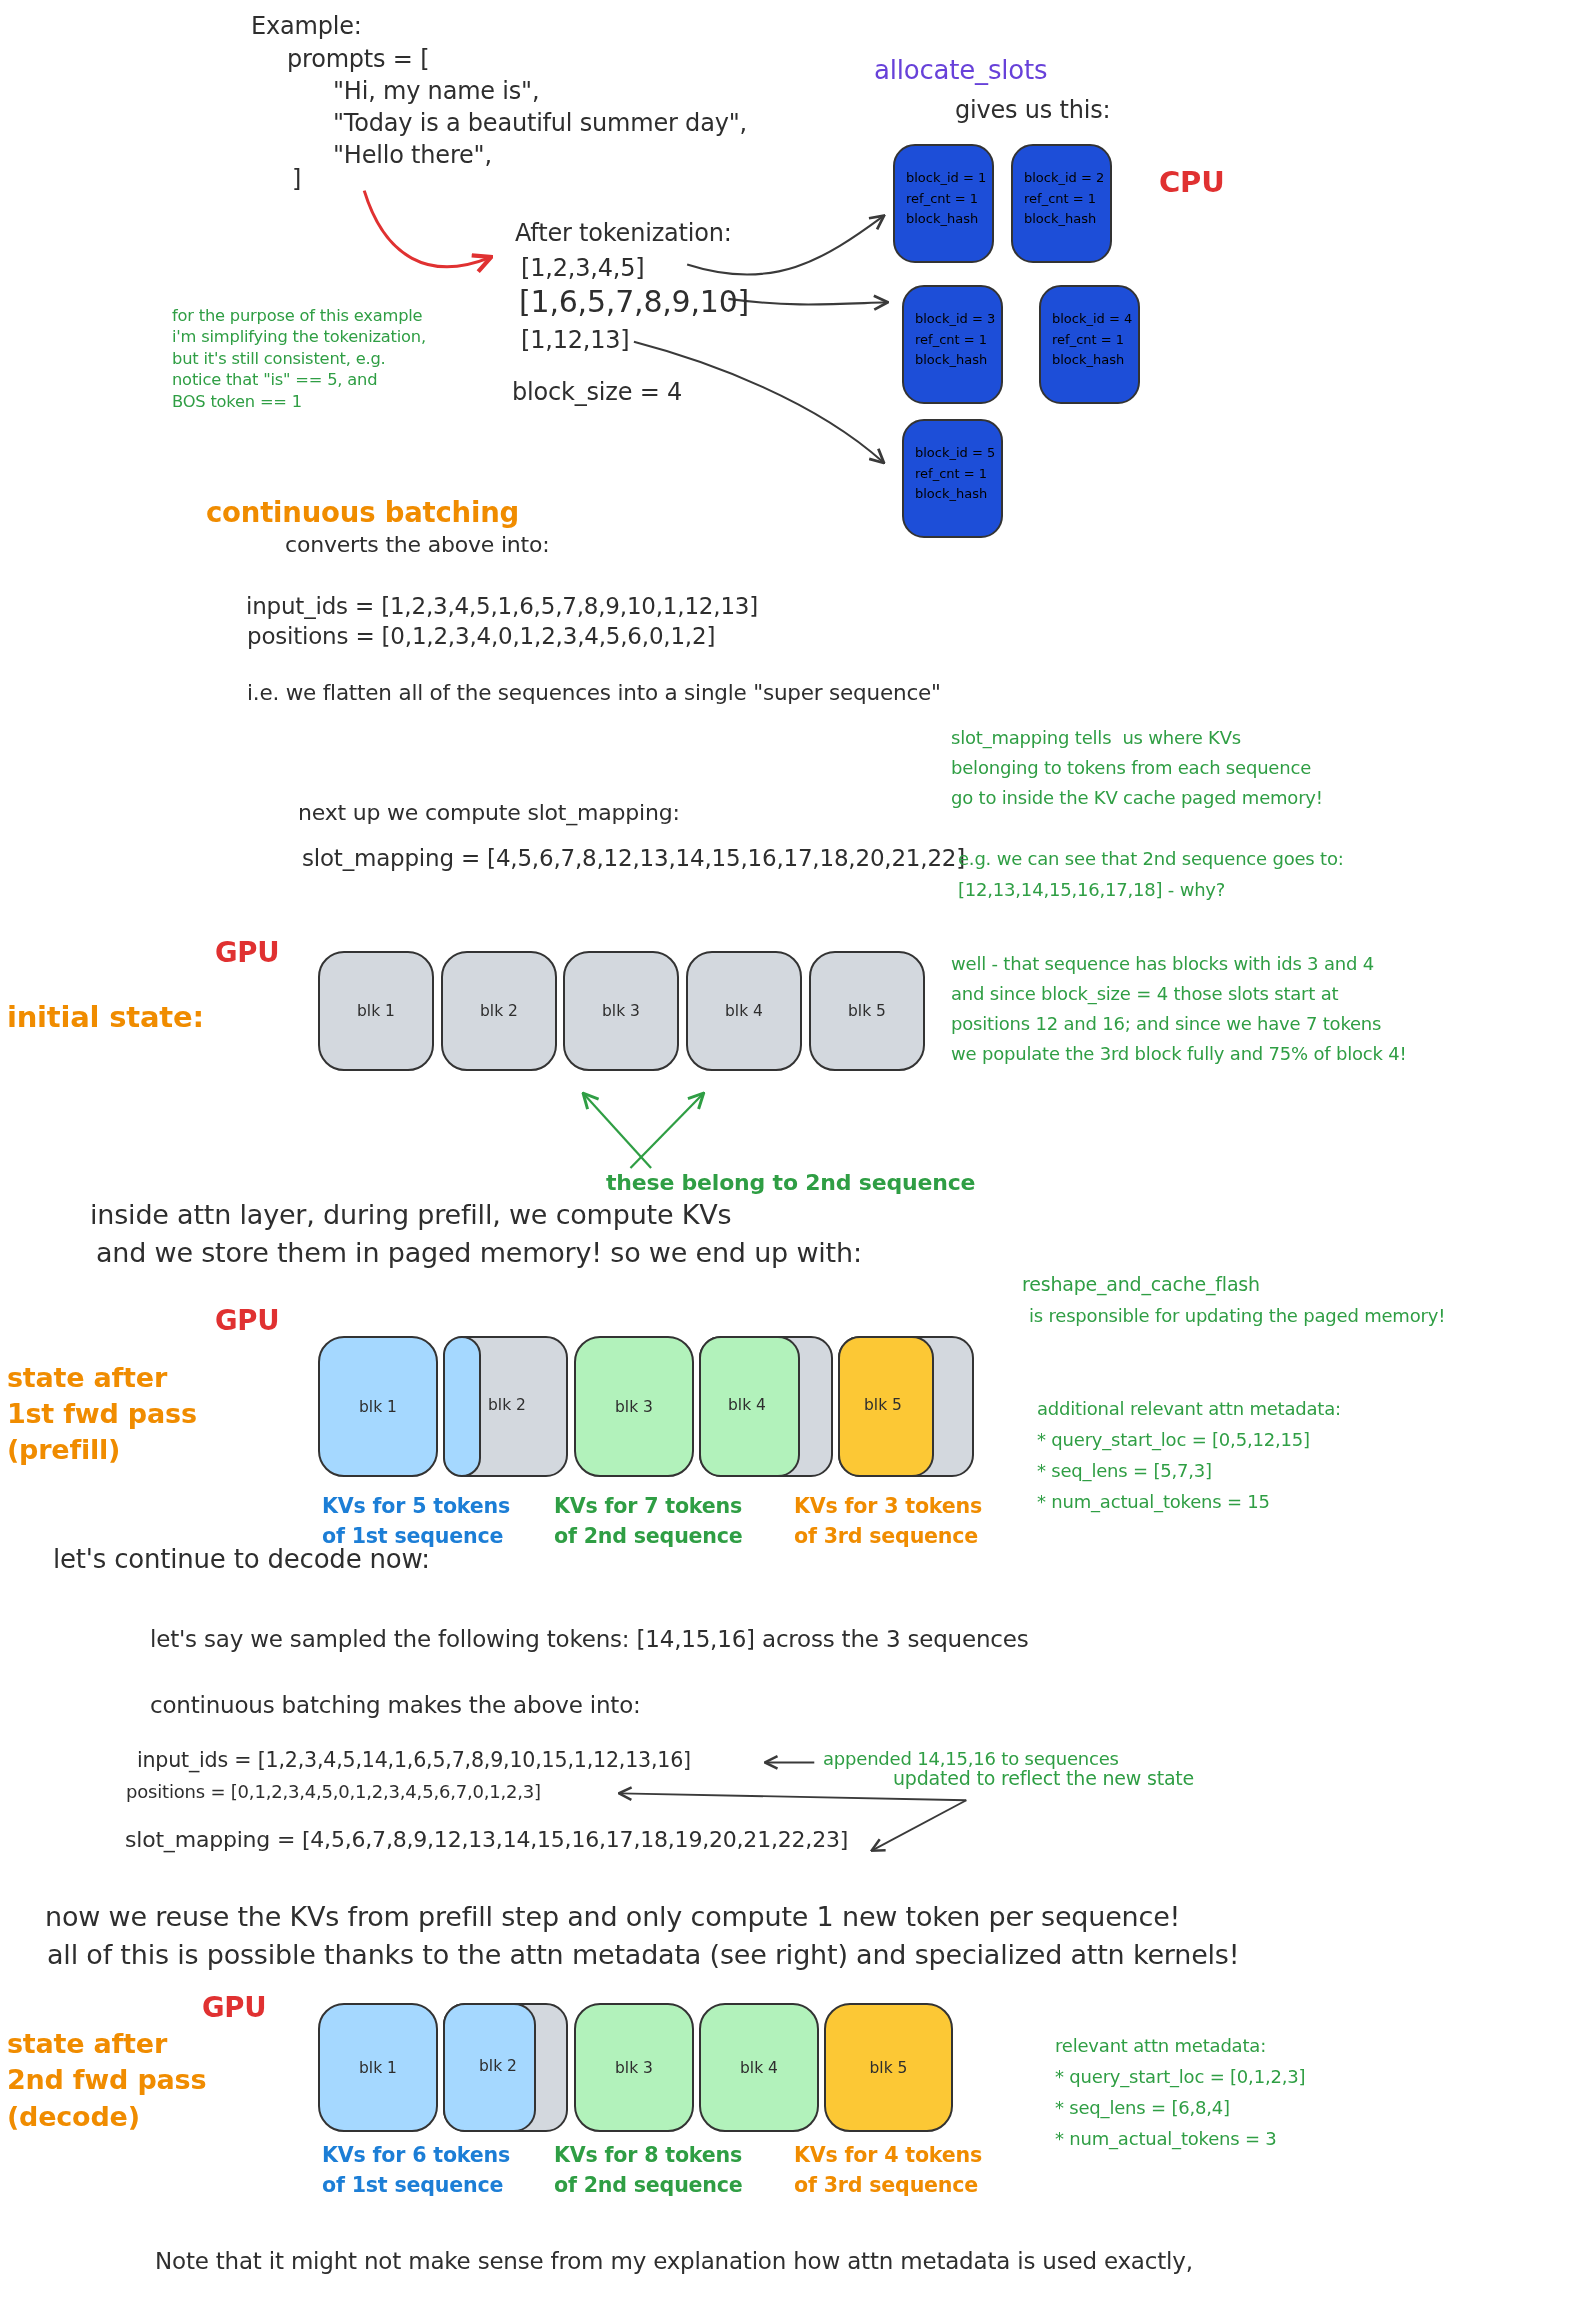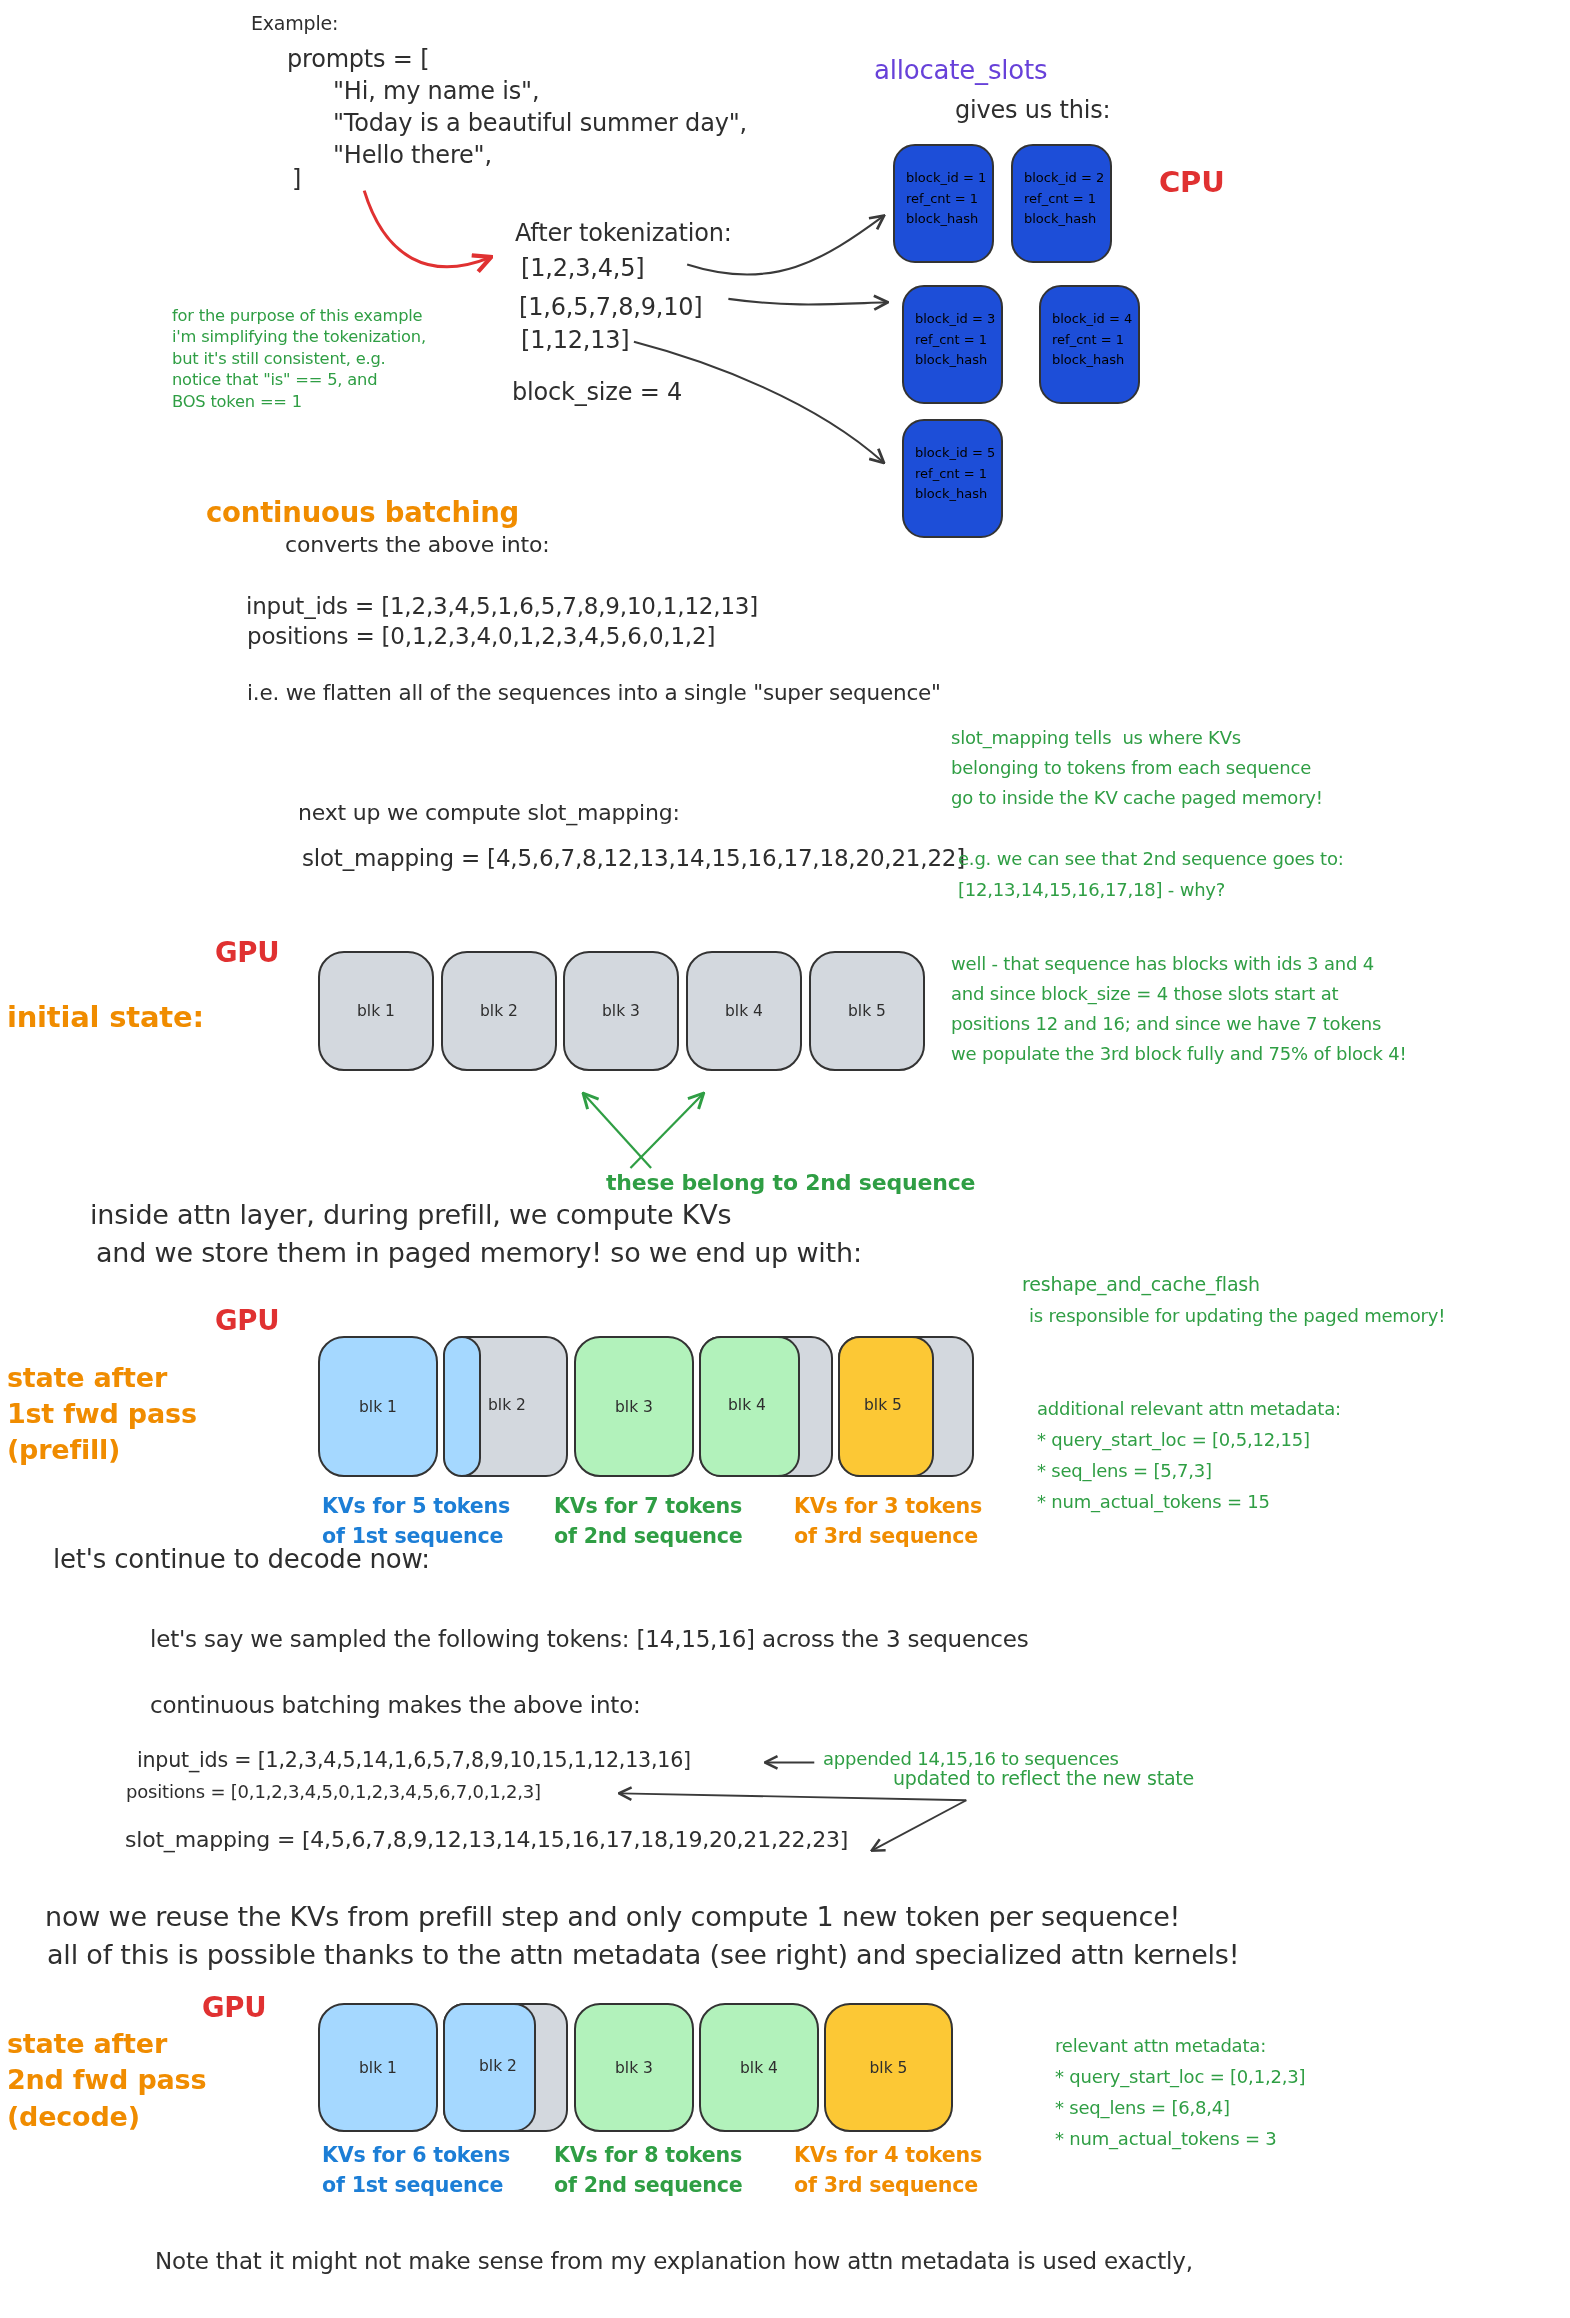--- a/index.html
+++ b/index.html
@@ -48,30 +48,30 @@
     <path d="M 738 398 C 830 422, 950 468, 1028 538" fill="none" stroke="#3a3a3a" stroke-width="2.4" marker-end="url(#ah-black)"></path>
 
     <path d="M 758 1360 L 680 1274" fill="none" stroke="#2f9e44" stroke-width="2.6" marker-end="url(#ah-green)"></path>
     <path d="M 734 1360 L 818 1274" fill="none" stroke="#2f9e44" stroke-width="2.6" marker-end="url(#ah-green)"></path>
 
     <path d="M 948 2052 L 892 2052" fill="none" stroke="#3a3a3a" stroke-width="2.2" marker-end="url(#ah-black)"></path>
     <path d="M 1125 2096 L 722 2088" fill="none" stroke="#3a3a3a" stroke-width="2.2" marker-end="url(#ah-black)"></path>
     <path d="M 1125 2096 L 1016 2154" fill="none" stroke="#3a3a3a" stroke-width="2.2" marker-end="url(#ah-black)"></path>
   </svg>
 
-  <div class="hw" style="left:251px;top:12px;font-size:19px">Example:</div>
+  <div class="hw" style="left:251px;top:12px;font-size:24px">Example:</div>
   <div class="hw" style="left:287px;top:45px;font-size:24px">prompts = [</div>
   <div class="hw" style="left:333px;top:77px;font-size:24px">"Hi, my name is",</div>
   <div class="hw" style="left:333px;top:109px;font-size:24px">"Today is a beautiful summer day",</div>
   <div class="hw" style="left:333px;top:141px;font-size:24px">"Hello there",</div>
   <div class="hw" style="left:292px;top:165px;font-size:24px">]</div>
 
   <div class="hw" style="left:515px;top:219px;font-size:24px">After tokenization:</div>
   <div class="hw" style="left:521px;top:254px;font-size:24px">[1,2,3,4,5]</div>
-  <div class="hw" style="left:519px;top:293px;font-size:24px">[1,6,5,7,8,9,10]</div>
+  <div class="hw" style="left:519px;top:284px;font-size:30px">[1,6,5,7,8,9,10]</div>
   <div class="hw" style="left:521px;top:326px;font-size:24px">[1,12,13]</div>
   <div class="hw" style="left:512px;top:378px;font-size:24px">block_size = 4</div>
 
   <div class="hw green" style="left:172px;top:306px;font-size:16.3px">for the purpose of this example</div>
   <div class="hw green" style="left:172px;top:327px;font-size:16.3px">i'm simplifying the tokenization,</div>
   <div class="hw green" style="left:172px;top:349px;font-size:16.3px">but it's still consistent, e.g.</div>
   <div class="hw green" style="left:172px;top:370px;font-size:16.3px">notice that "is" == 5, and</div>
   <div class="hw green" style="left:172px;top:392px;font-size:16.3px">BOS token == 1</div>
 
   <div class="hw purple" style="left:874px;top:55px;font-size:26px">allocate_slots</div>

